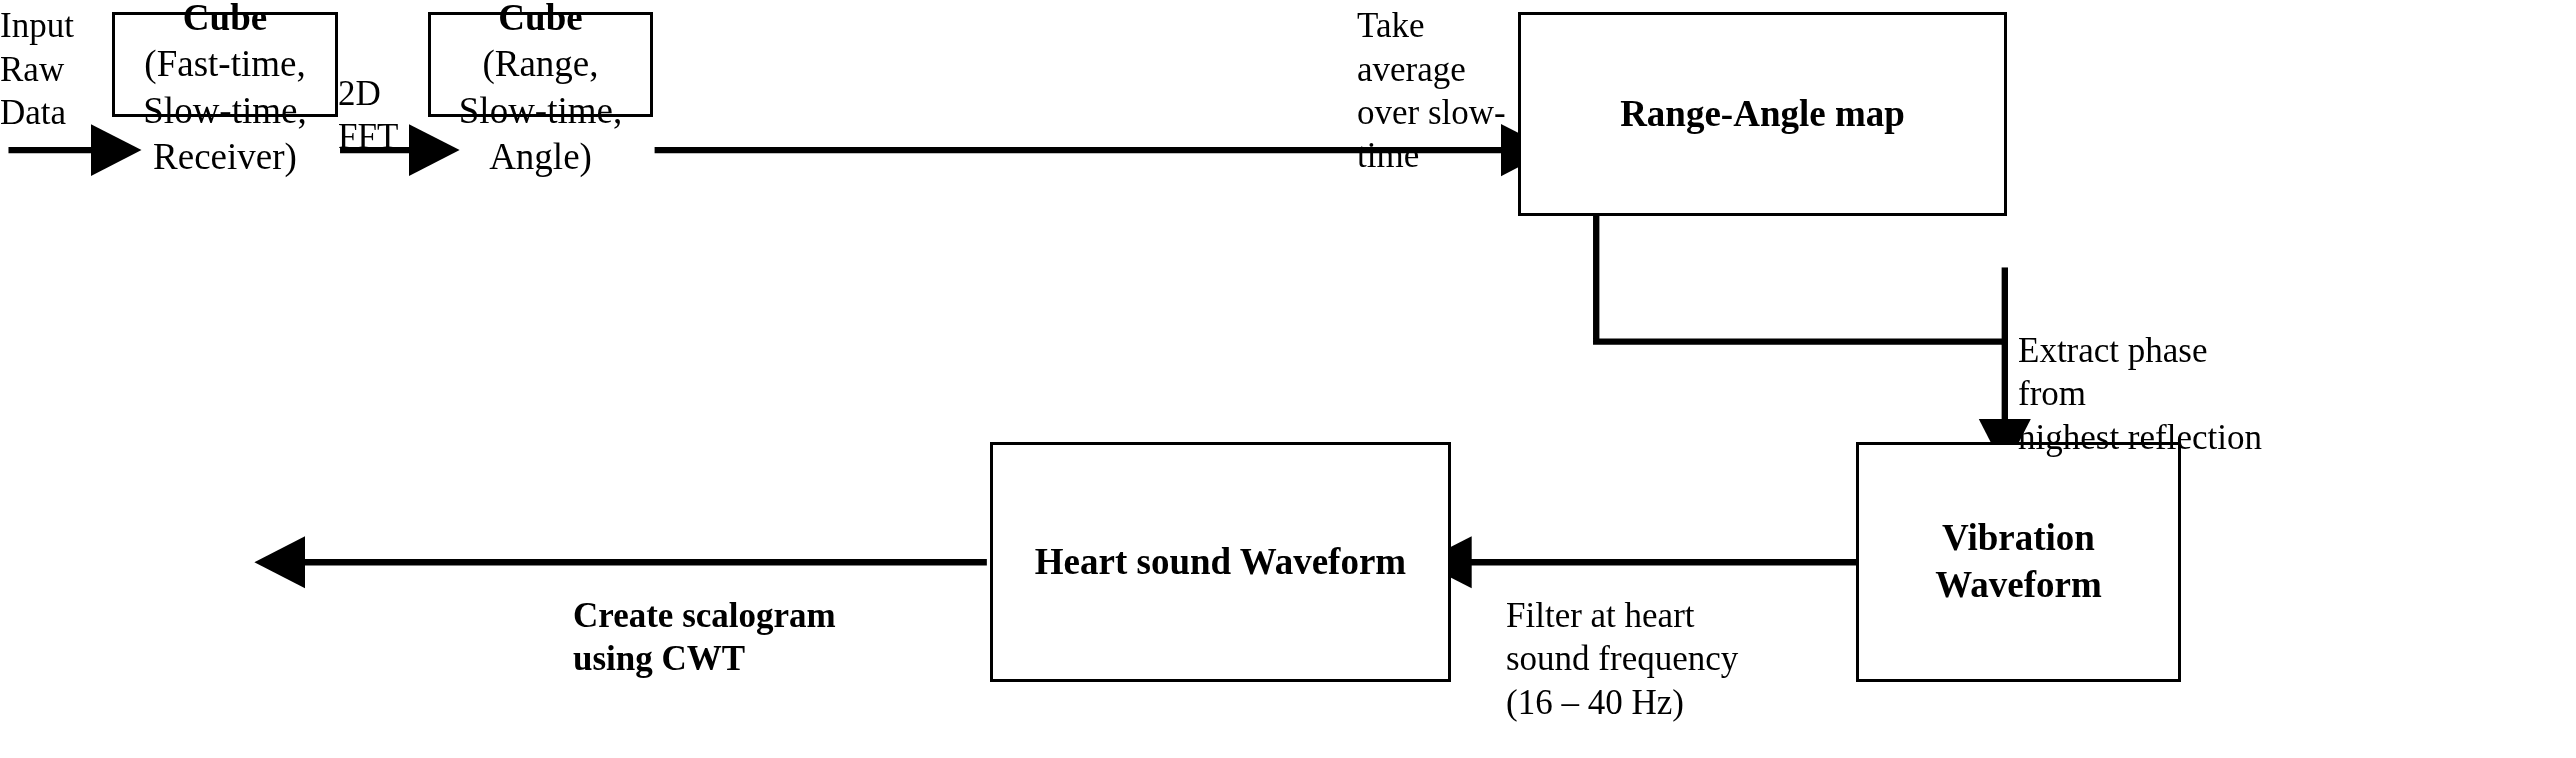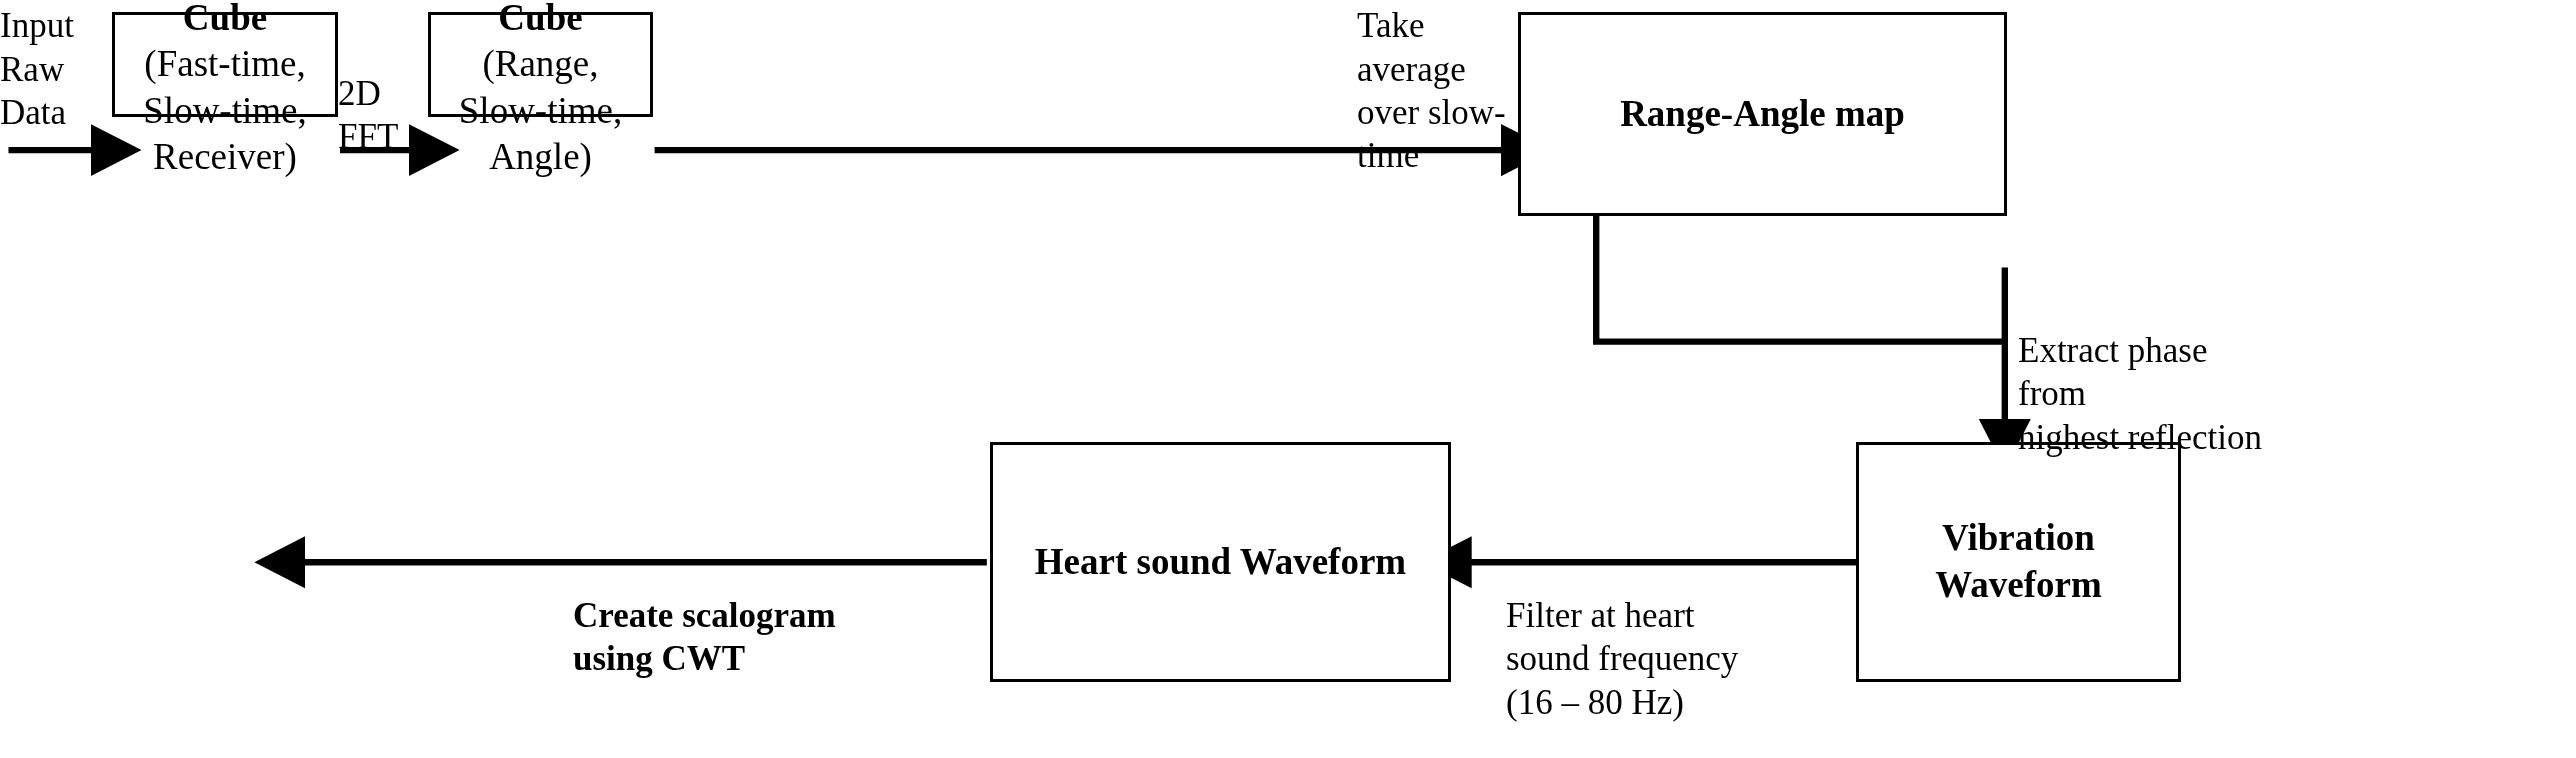--- a/index.html
+++ b/index.html
@@ -124,19 +124,19 @@
   <div class="edge-label" style="left:338px; top:72px; width:90px;">2D FFT</div>
 
   <div class="edge-label" style="left:1357px; top:4.2px; width:170px;">Take average
 over slow-time</div>
 
   <div class="edge-label" style="left:2018px; top:300px; width:247px; text-align:left;margin-top:29px;">Extract phase from
 highest reflection</div>
 
   <div class="edge-label" style="left:1506px; top:594px; width:353px;">Filter at heart
 sound frequency
-(16 – 80 Hz)</div>
+(16 – 40 Hz)</div>
 
   <div class="edge-label" style="left:573px; top:594px; width:396px;font-weight:bold;">Create scalogram
 using CWT</div>
 
 </div>
 
 
 </body></html>

